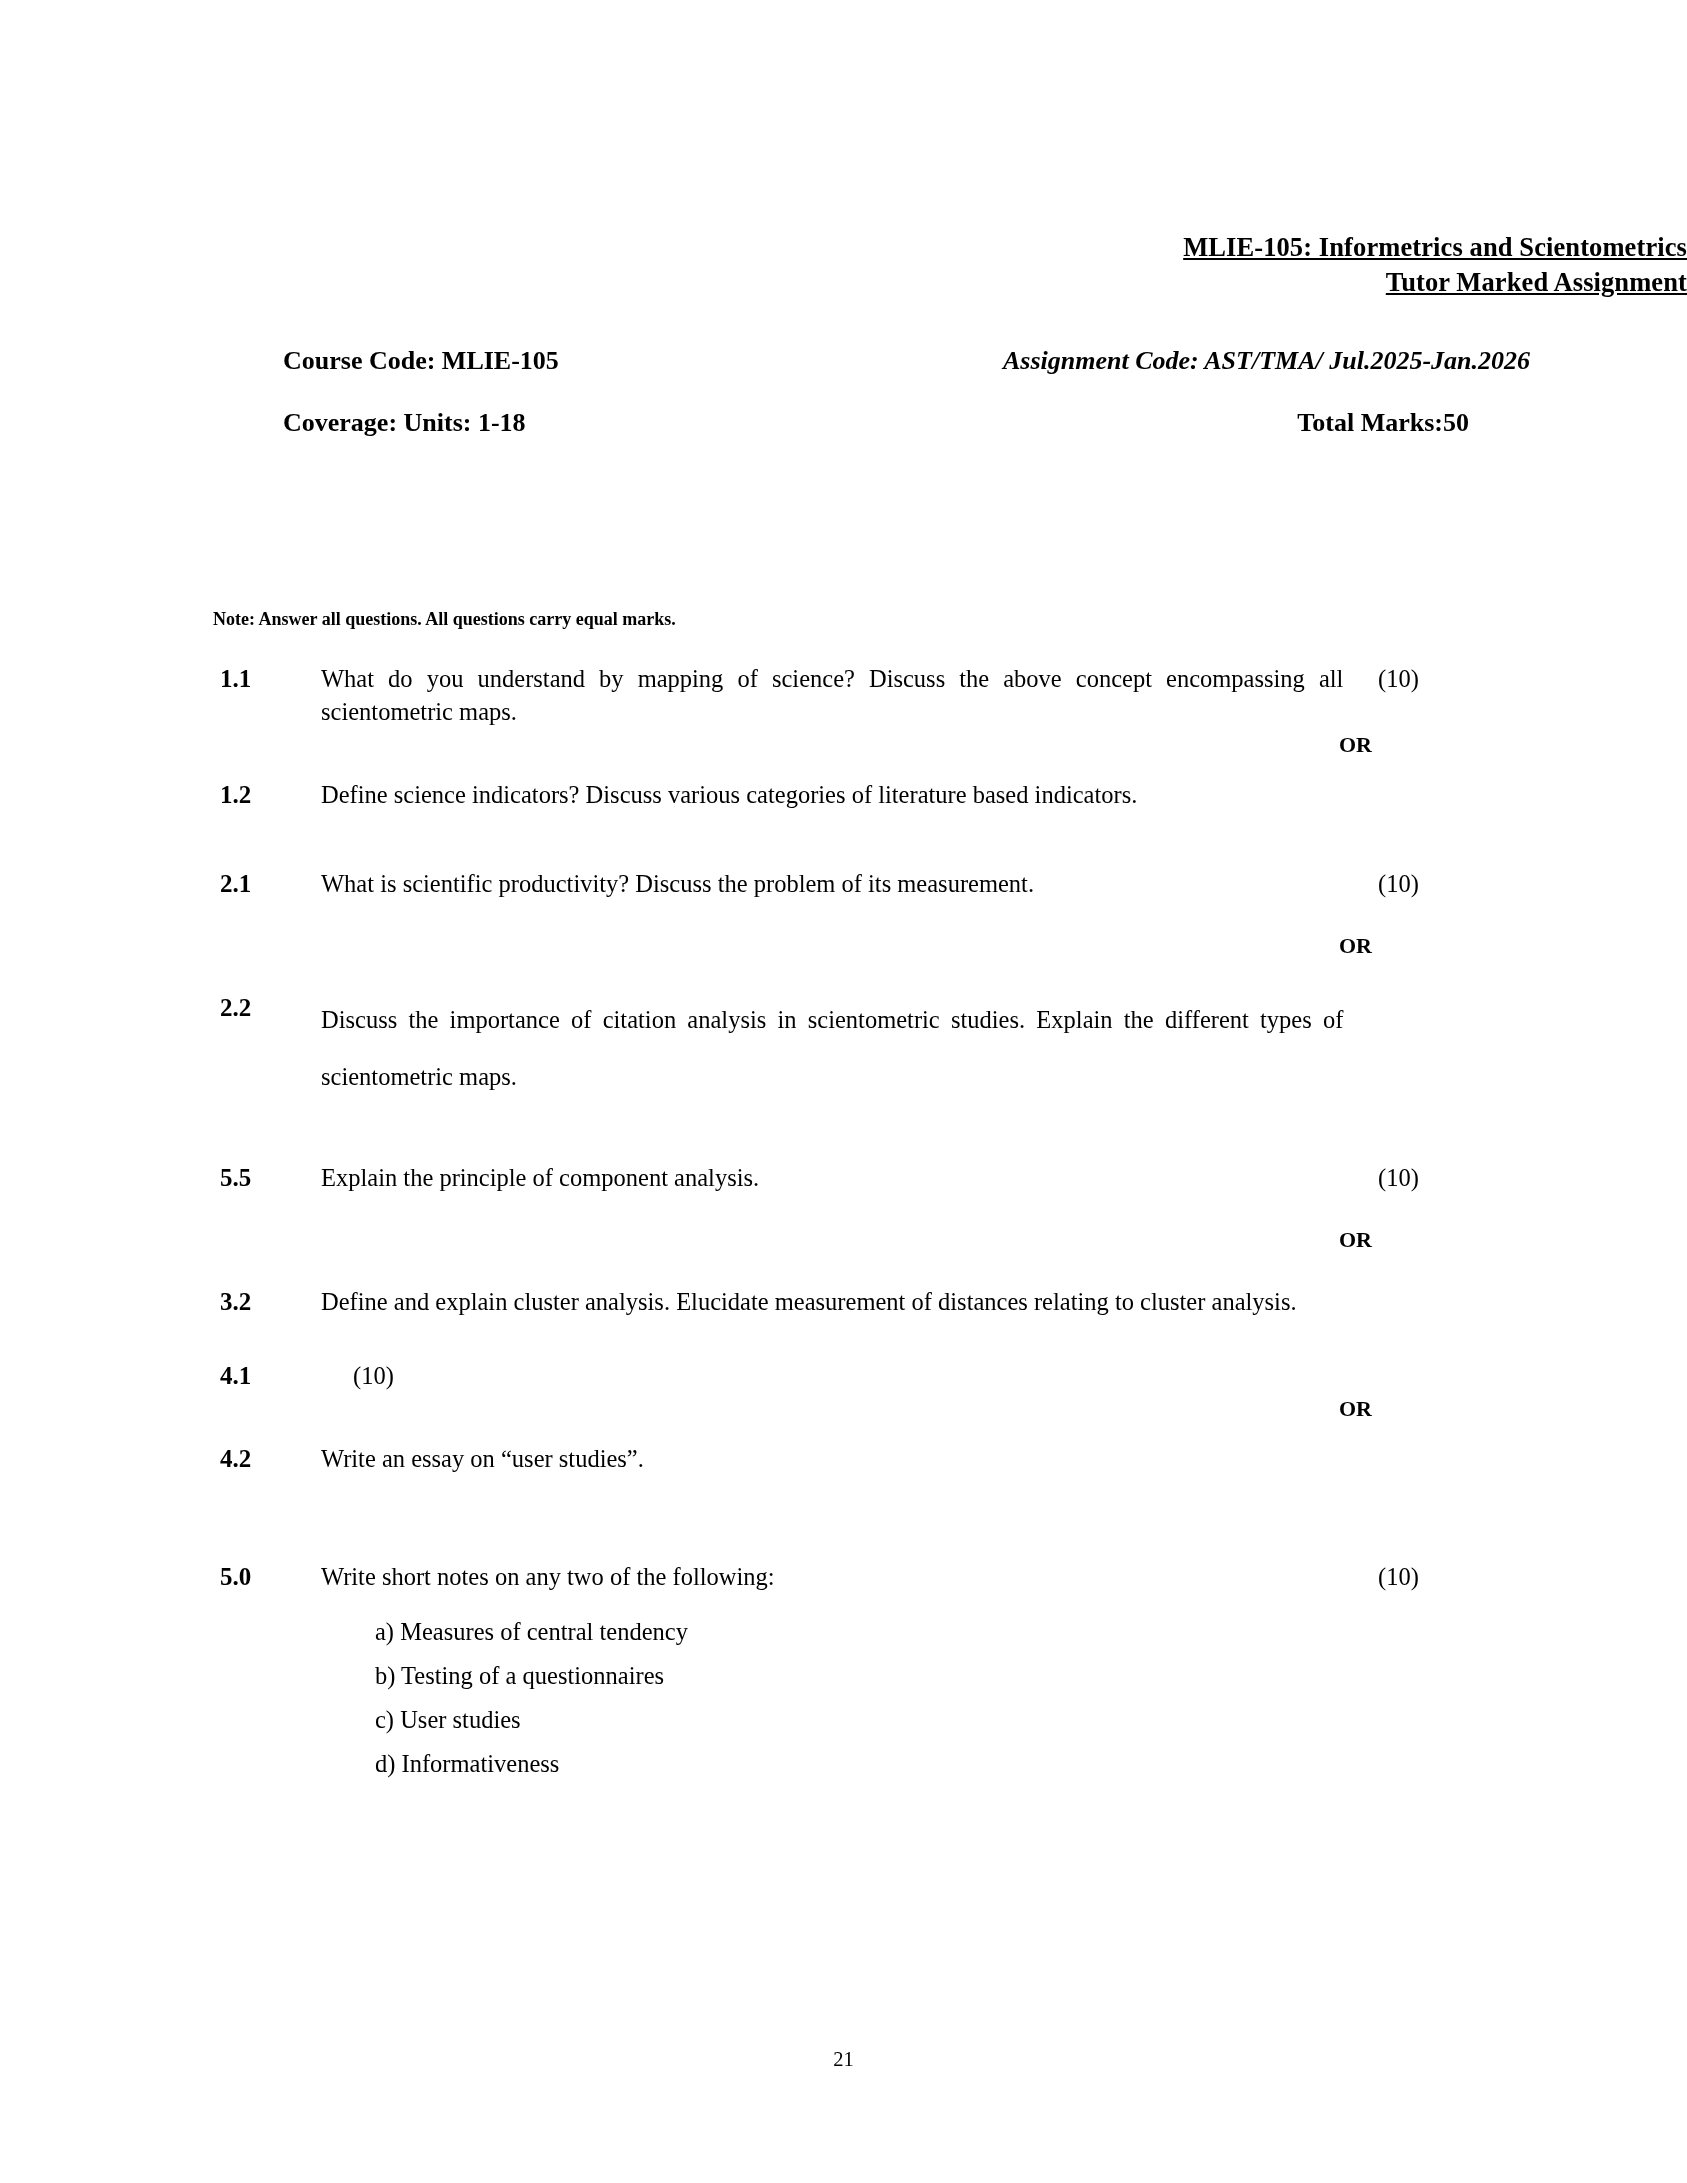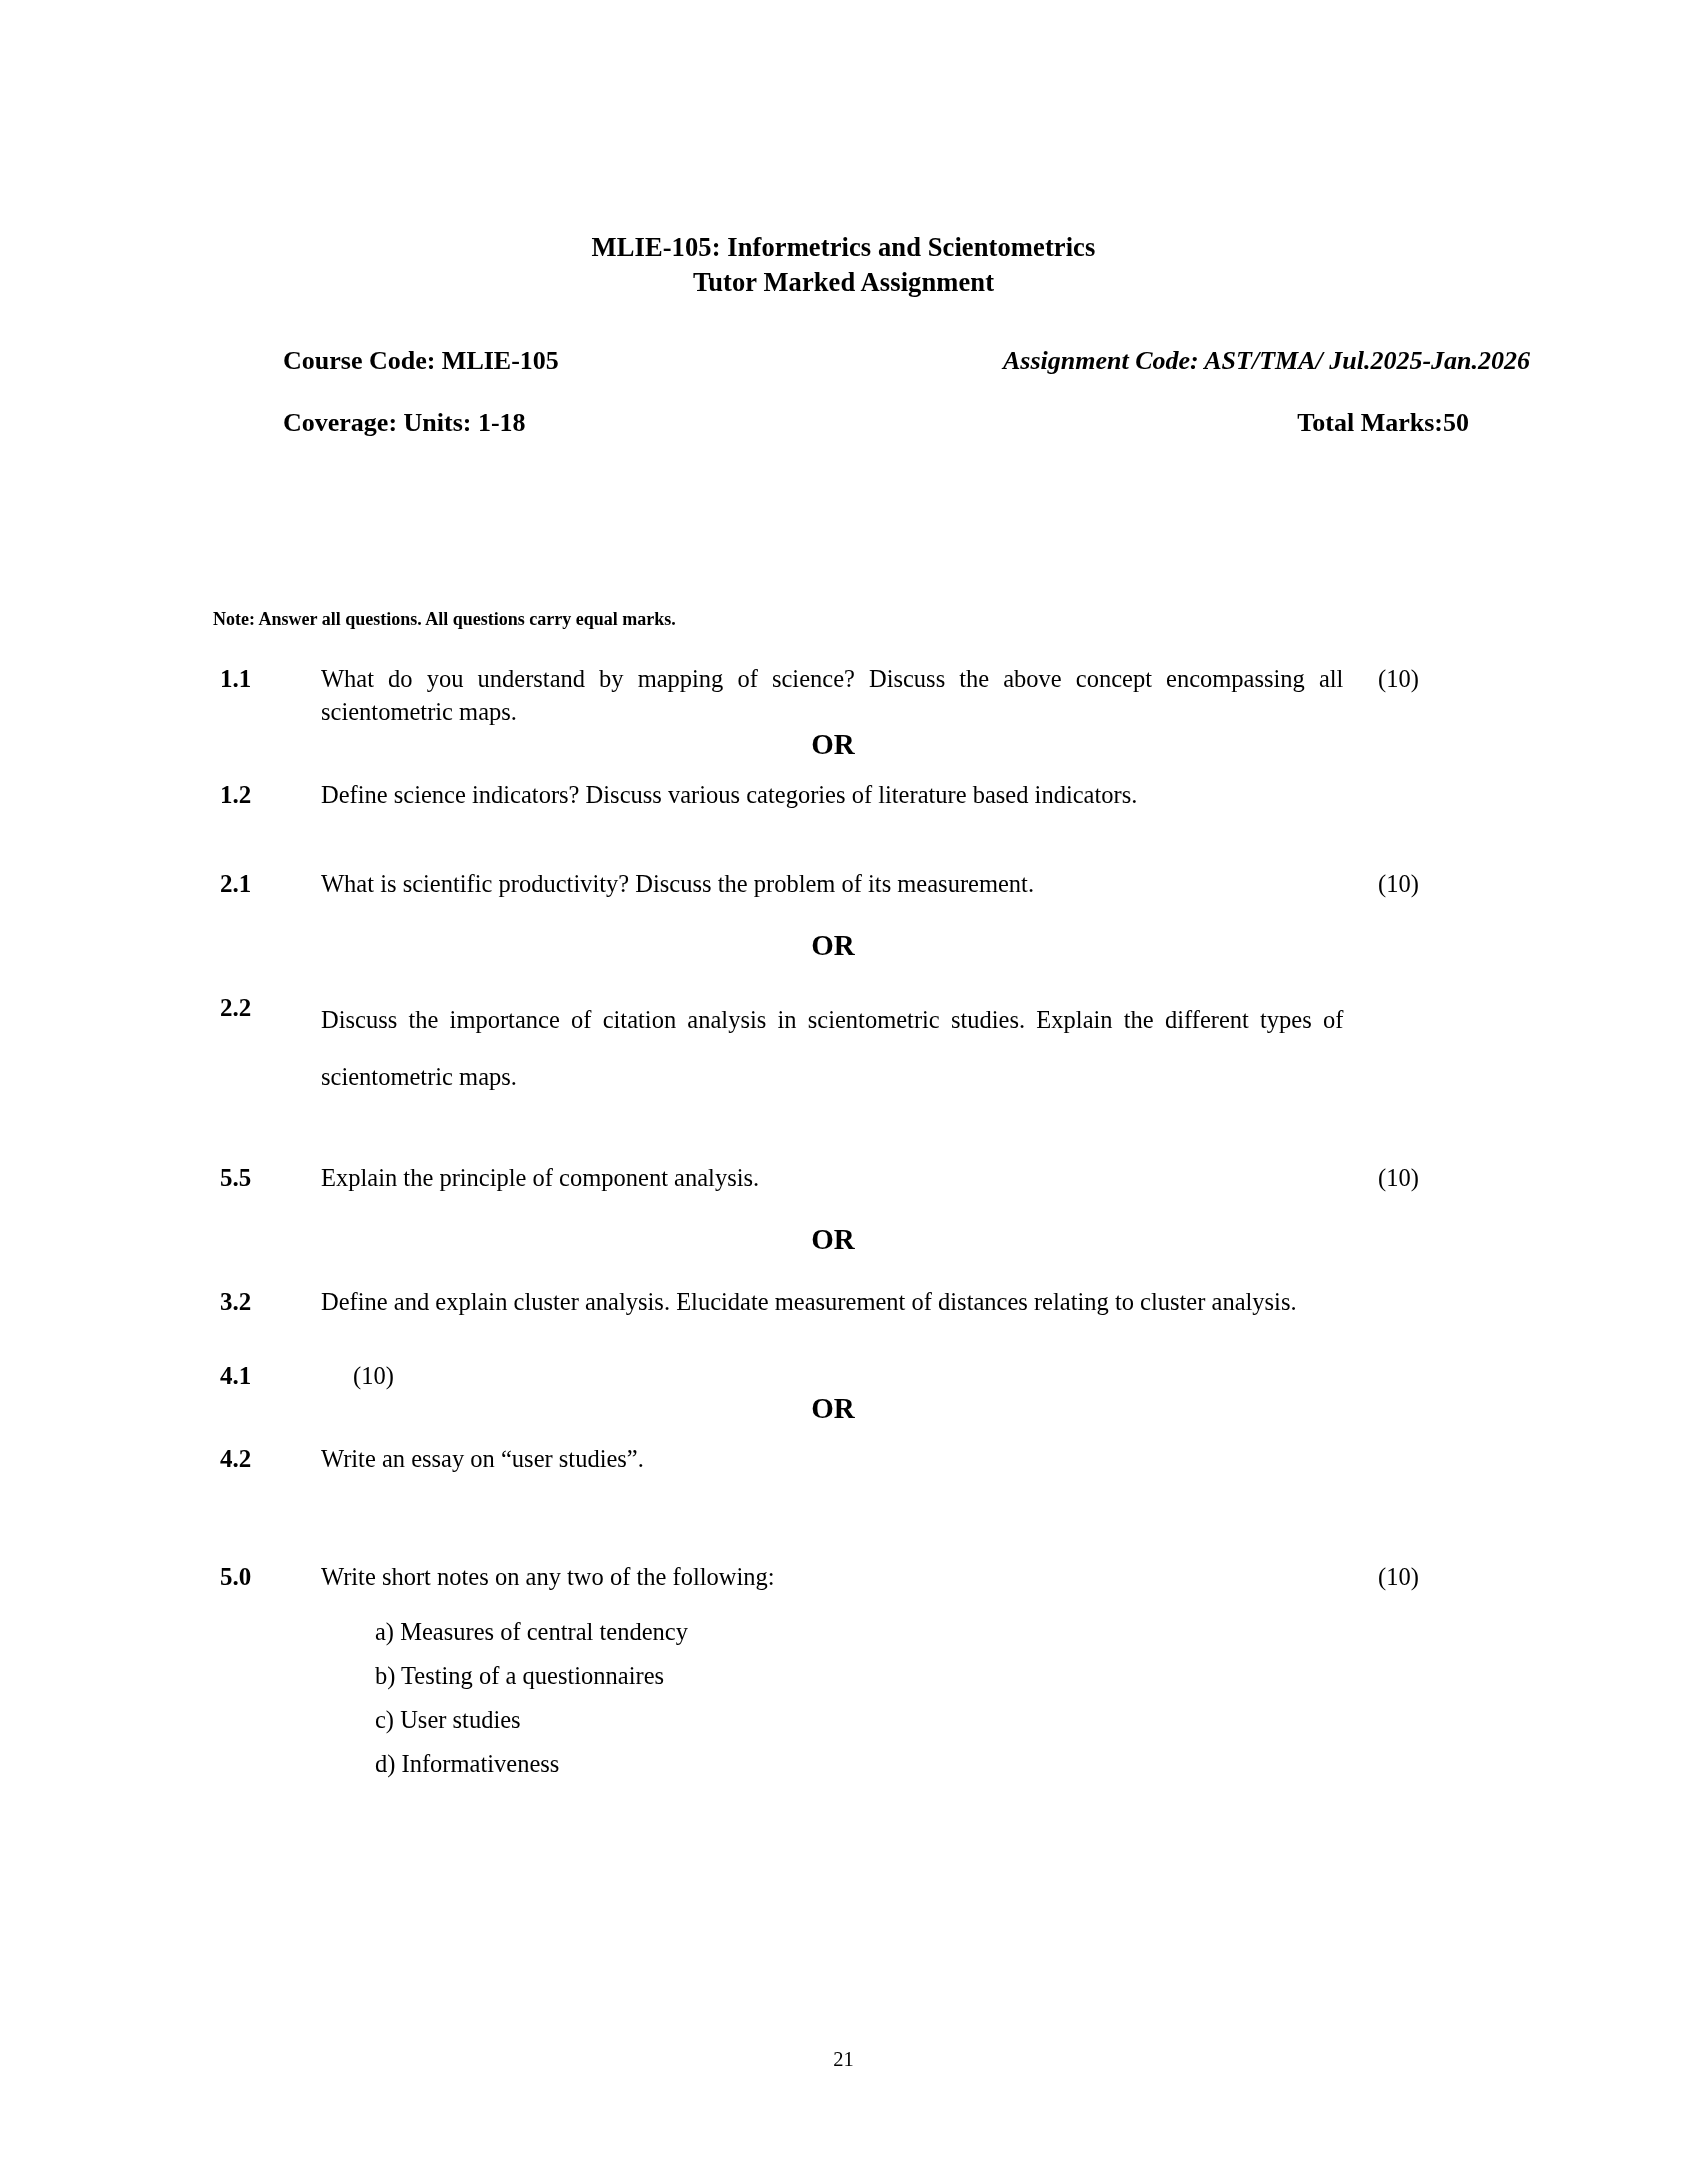--- a/index.html
+++ b/index.html
@@ -17,21 +17,22 @@
     box-sizing: border-box;
     overflow: hidden;
   }
 
   
   .title-block {
     position: absolute;
     left: 0;
     right: 0;
     top: 230px;
-    text-align: center;
+    text-align: right;
+    text-decoration: underline;
   }
   .title-line {
     font-weight: bold;
     font-size: 26.5px;
     line-height: 35px;
     letter-spacing: 0.1px;
   }
 
   .meta-block {
     position: absolute;
@@ -97,23 +98,23 @@
     flex: 0 0 99px;
     text-align: left;
     padding-left: 32px;
     font-size: 24.5px;
     line-height: 33px;
     white-space: nowrap;
   }
   .q-marks.empty { visibility: hidden; }
 
   .or {
-    text-align: center;
-    font-weight: bold;
-    font-size: 29px;
+    text-align: right;
+    font-weight: bold;
+    font-size: 22px;
     line-height: 33px;
     width: 1078px;
     margin-left: 74px;
   }
 
   .sublist {
     margin-left: 155px;
     font-size: 24.5px;
     line-height: 44px;
   }

